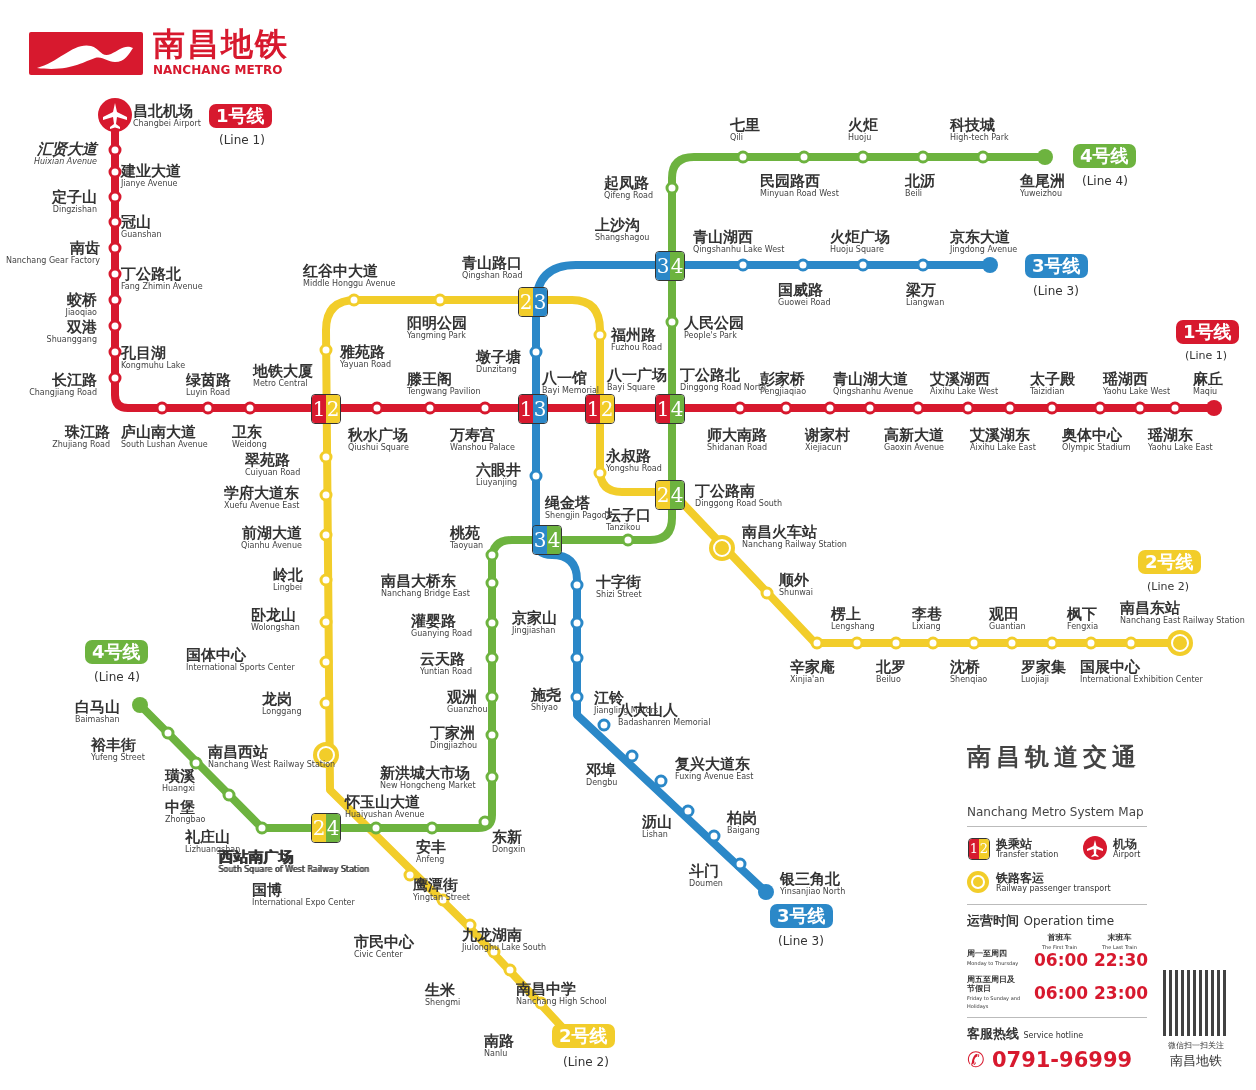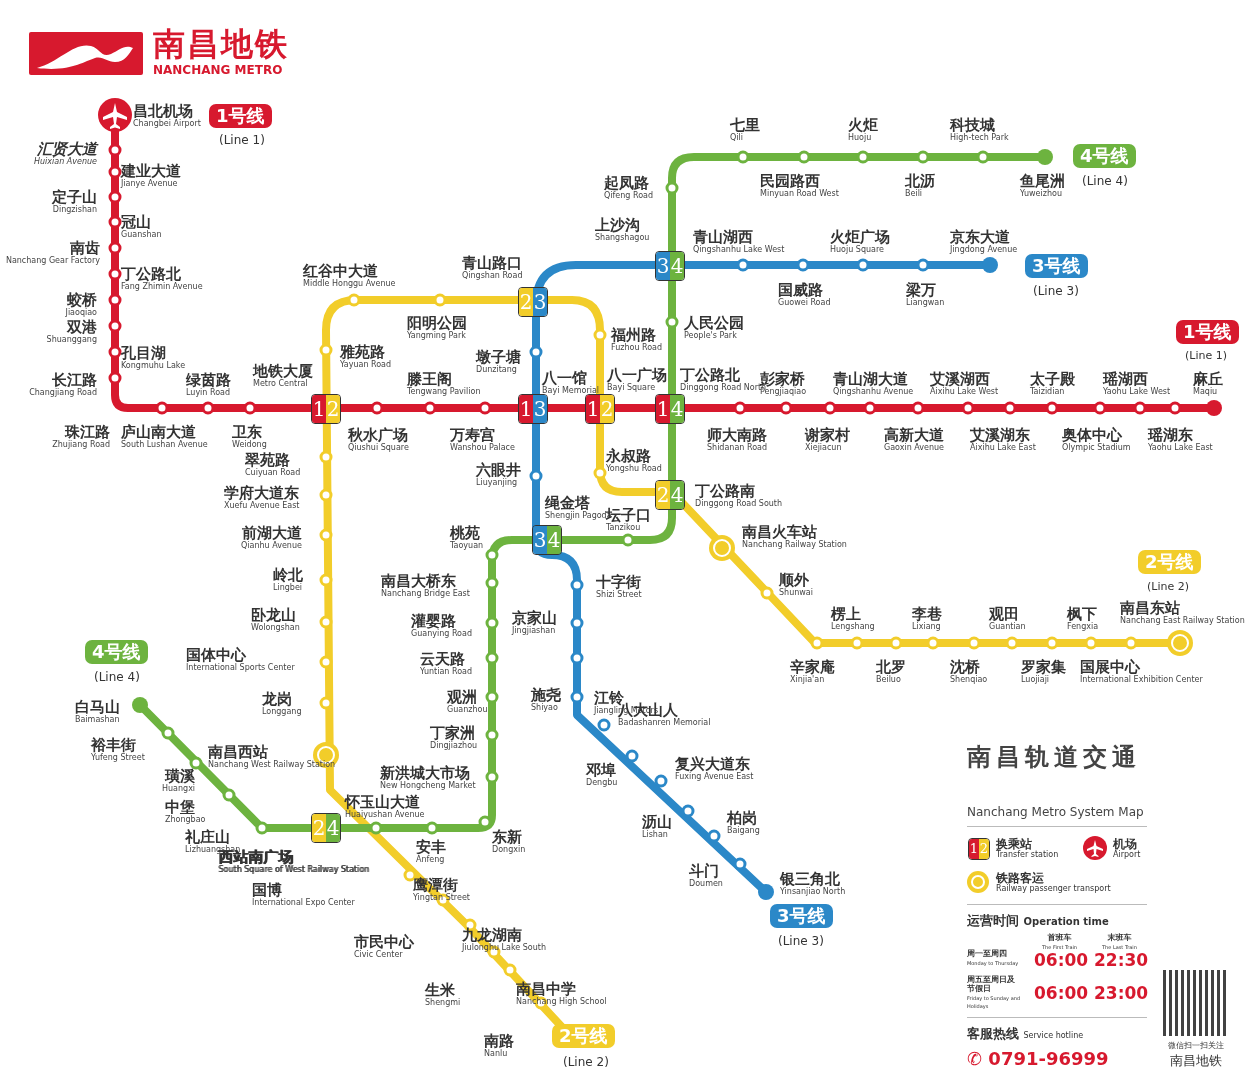--- a/index.html
+++ b/index.html
@@ -694,28 +694,28 @@
     <path d="M13 5 L14.5 11 L21 14 L21 16 L14.5 14 L14 19 L16.5 21 L16.5 22 L13 21 L9.5 22 L9.5 21 L12 19 L11.5 14 L5 16 L5 14 L11.5 11 Z" fill="#fff"></path>
   </svg>
 <div class="legend-item" style="left:1113px;top:838px"><span>机场</span><small>Airport</small></div>
 <svg style="position:absolute;left:966px;top:870px" width="24" height="24">
     <circle cx="12" cy="12" r="11" fill="#f2cd2a"></circle>
     <circle cx="12" cy="12" r="6" fill="none" stroke="#fff" stroke-width="2"></circle>
   </svg>
 <div class="legend-item" style="left:996px;top:872px"><span>铁路客运</span><small>Railway passenger transport</small></div>
 <div class="hr" style="top:904px"></div>
 
-<div class="legend-item" style="left:967px;top:914px;font-size:13px"><span>运营时间</span> <span style="font-size:10px;font-weight:bold">Operation time</span></div>
+<div class="legend-item" style="left:967px;top:914px;font-size:13px"><span>运营时间</span> <span style="font-size:12px;font-weight:normal">Operation time</span></div>
 <div class="ops" style="left:1042px;top:934px;text-align:center"><b>首班车</b><br><span style="font-size:5px">The First Train</span></div>
 <div class="ops" style="left:1102px;top:934px;text-align:center"><b>末班车</b><br><span style="font-size:5px">The Last Train</span></div>
 <div class="ops" style="left:967px;top:950px"><b>周一至周四</b><br><span style="font-size:5px">Monday to Thursday</span></div>
 <div class="time" style="left:1034px;top:950px">06:00</div>
 <div class="time" style="left:1094px;top:950px">22:30</div>
 <div class="ops" style="left:967px;top:976px;width:54px"><b>周五至周日及节假日</b><br><span style="font-size:5px">Friday to Sunday and Holidays</span></div>
 <div class="time" style="left:1034px;top:983px">06:00</div>
 <div class="time" style="left:1094px;top:983px">23:00</div>
 <div class="hr" style="top:1017px"></div>
 <div class="legend-item" style="left:967px;top:1027px;font-size:13px"><span>客服热线</span> <span style="font-size:8px;font-weight:normal">Service hotline</span></div>
-<div class="time" style="left:967px;top:1048px;font-size:18px"><span>✆ </span><span>0791-96999</span></div>
+<div class="time" style="left:967px;top:1048px;font-size:21px"><span>✆ </span><span>0791-96999</span></div>
 
 <div class="qr"></div>
 <div class="qr-caption" style="top:1040px">微信扫一扫关注</div>
 <div class="qr-caption" style="top:1052px;font-size:13px">南昌地铁</div>
 
 </body></html>

